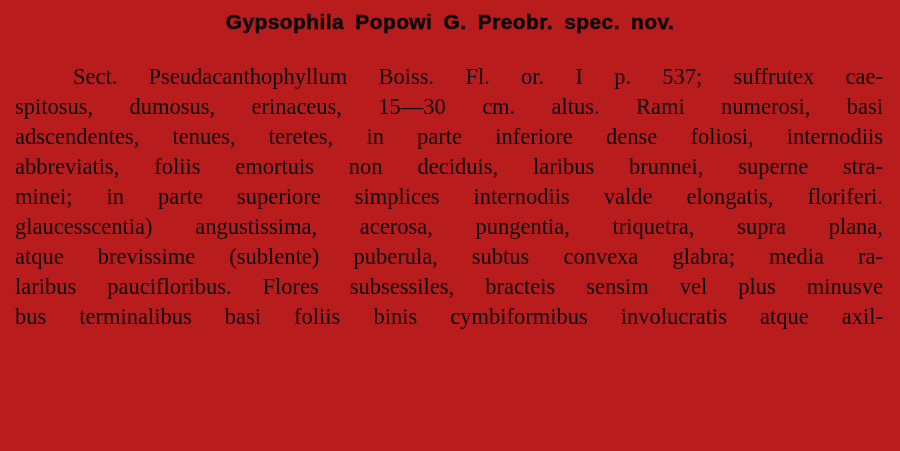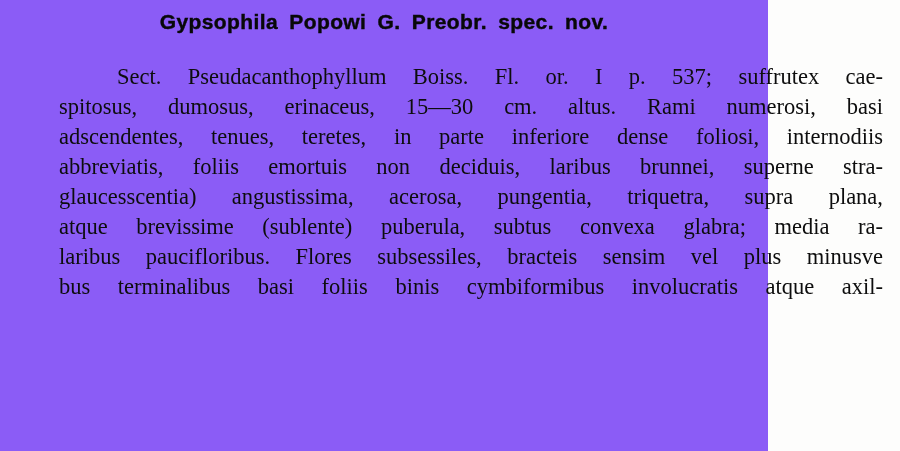--- a/index.html
+++ b/index.html
@@ -7,23 +7,23 @@
     padding: 0;
   }
   body {
     width: 900px;
     height: 451px;
     background: #fdfdfc;
     overflow: hidden;
   }
   .page {
     position: relative;
-    width: 768px;
+    width: 900px;
     height: 451px;
-    background: #8b5cf6;
+    background: #b91c1c;
     color: #0b0b0b;
   }
   .title {
     position: absolute;
     top: 10px;
     left: 0;
     width: 100%;
     text-align: center;
     font-family: "Liberation Sans", sans-serif;
     font-weight: bold;
@@ -41,37 +41,37 @@
     font-family: "Liberation Serif", "DejaVu Serif", serif;
     font-size: 22.5px;
     color: #0d0d0d;
   }
   .text-line {
     height: 30px;
     line-height: 30px;
     text-align: justify;
     text-align-last: justify;
     overflow: hidden;
-    margin-left: 44px;
   }
   .text-line.indented {
     text-indent: 58px;
   }
 </style>
 </head>
 <body>
 
 <div class="page">
 
   <div class="title">Gypsophila Popowi G. Preobr. spec. nov.</div>
 
   <div class="body-text">
     <div class="text-line indented">Sect. Pseudacanthophyllum Boiss. Fl. or. I p. 537; suffrutex cae-</div>
     <div class="text-line">spitosus, dumosus, erinaceus, 15—30 cm. altus. Rami numerosi, basi</div>
     <div class="text-line">adscendentes, tenues, teretes, in parte inferiore dense foliosi, internodiis</div>
     <div class="text-line">abbreviatis, foliis emortuis non deciduis, laribus brunnei, superne stra-</div>
+    <div class="text-line">minei; in parte superiore simplices internodiis valde elongatis, floriferi.</div>
     <div class="text-line">glaucesscentia) angustissima, acerosa, pungentia, triquetra, supra plana,</div>
     <div class="text-line">atque brevissime (sublente) puberula, subtus convexa glabra; media ra-</div>
     <div class="text-line">laribus paucifloribus. Flores subsessiles, bracteis sensim vel plus minusve</div>
     <div class="text-line">bus terminalibus basi foliis binis cymbiformibus involucratis atque axil-</div>
   </div>
 
 </div>
 
 </body></html>

